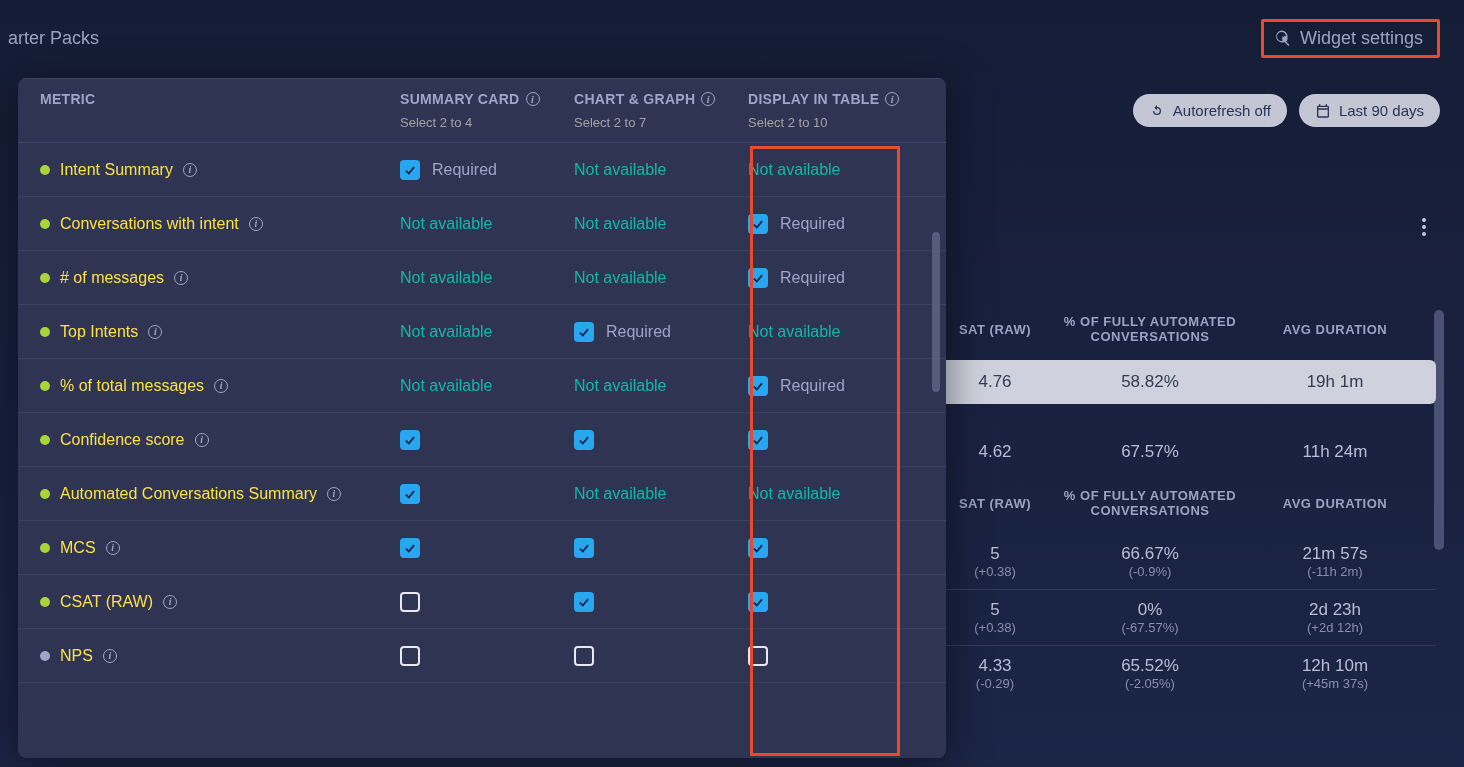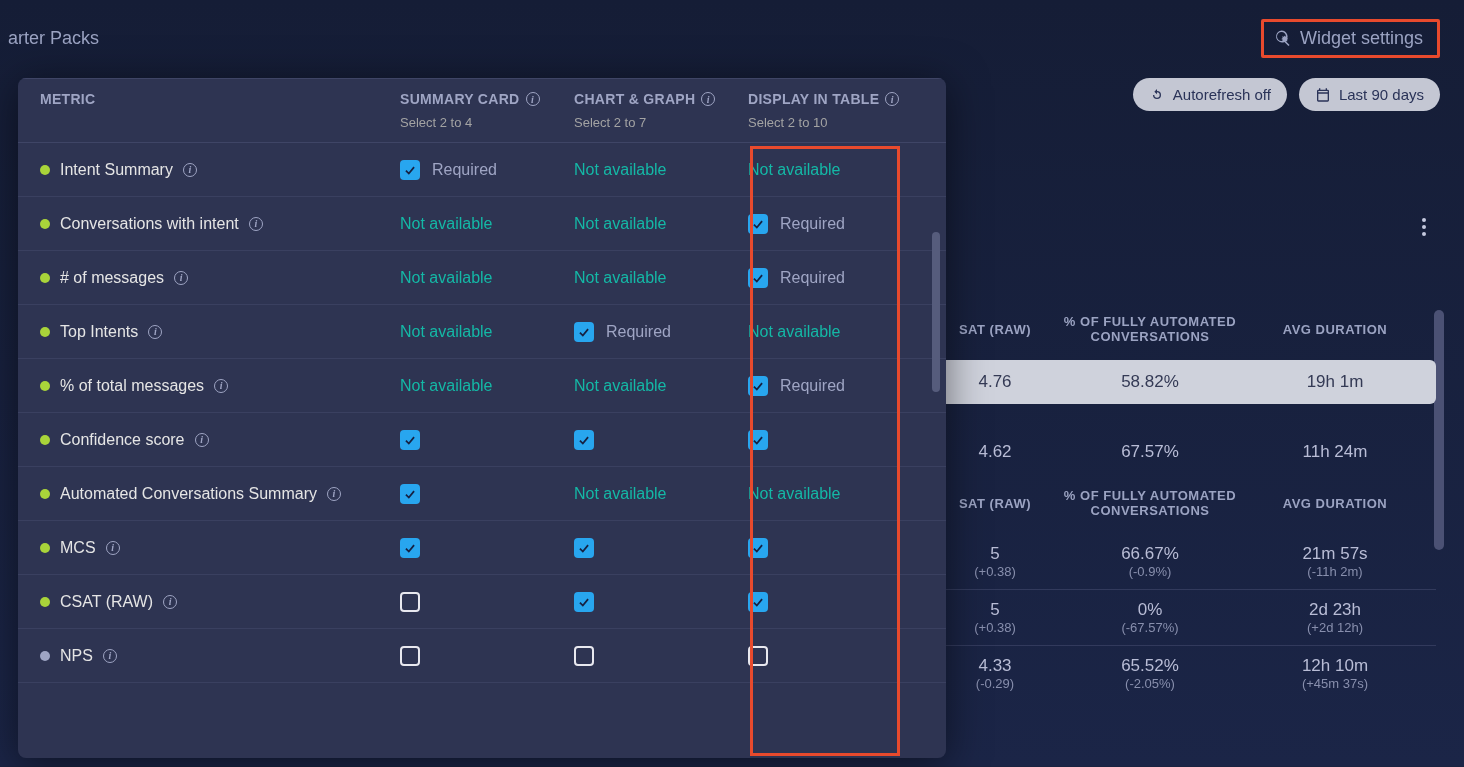--- a/index.html
+++ b/index.html
@@ -29,21 +29,21 @@
     padding:6px 14px 6px 10px;
     display:flex; align-items:center; gap:8px;
     border-radius:2px;
   }
   .gear-icon {
     width:18px; height:18px; fill:#9ba3c2;
   }
 
   
   .controls-row {
-    position:absolute; right:24px; top:78px;
+    position:absolute; right:24px; top:94px;
     display:flex; gap:12px; align-items:center;
     z-index:2;
   }
   .pill {
     background:#c4c7d3;
     color:#2a3358;
     border-radius:999px;
     padding:8px 16px;
     display:flex; align-items:center; gap:8px;
     font-size:15px; font-weight:500;
@@ -98,21 +98,21 @@
   .settings-body { max-height:560px; overflow:auto; }
   .settings-row {
     padding:14px 22px;
     border-bottom:1px solid #3a4060;
     font-size:16px;
     min-height:54px;
   }
   .metric-cell { display:flex; align-items:center; gap:10px;}
   .metric-dot { width:10px; height:10px; border-radius:50%; background:#a9d43a; flex:0 0 10px;}
   .metric-dot.grey { background:#9fa5c4; }
-  .metric-name { color:#e5e5e5;}
+  .metric-name { color:#fde047;}
   .cell { display:flex; align-items:center; gap:12px;}
   .cell .na { color:#14b8a6; }
   .cbx {
     width:20px; height:20px; border-radius:4px;
     display:inline-flex; align-items:center; justify-content:center;
     cursor:pointer;
   }
   .cbx.checked { background:#28a6ef; }
   .cbx.unchecked { background:transparent; border: 2.5px solid #e8e8ef; }
   .cbx svg { width:14px; height:14px; stroke:#162142; stroke-width:3; fill:none; }

